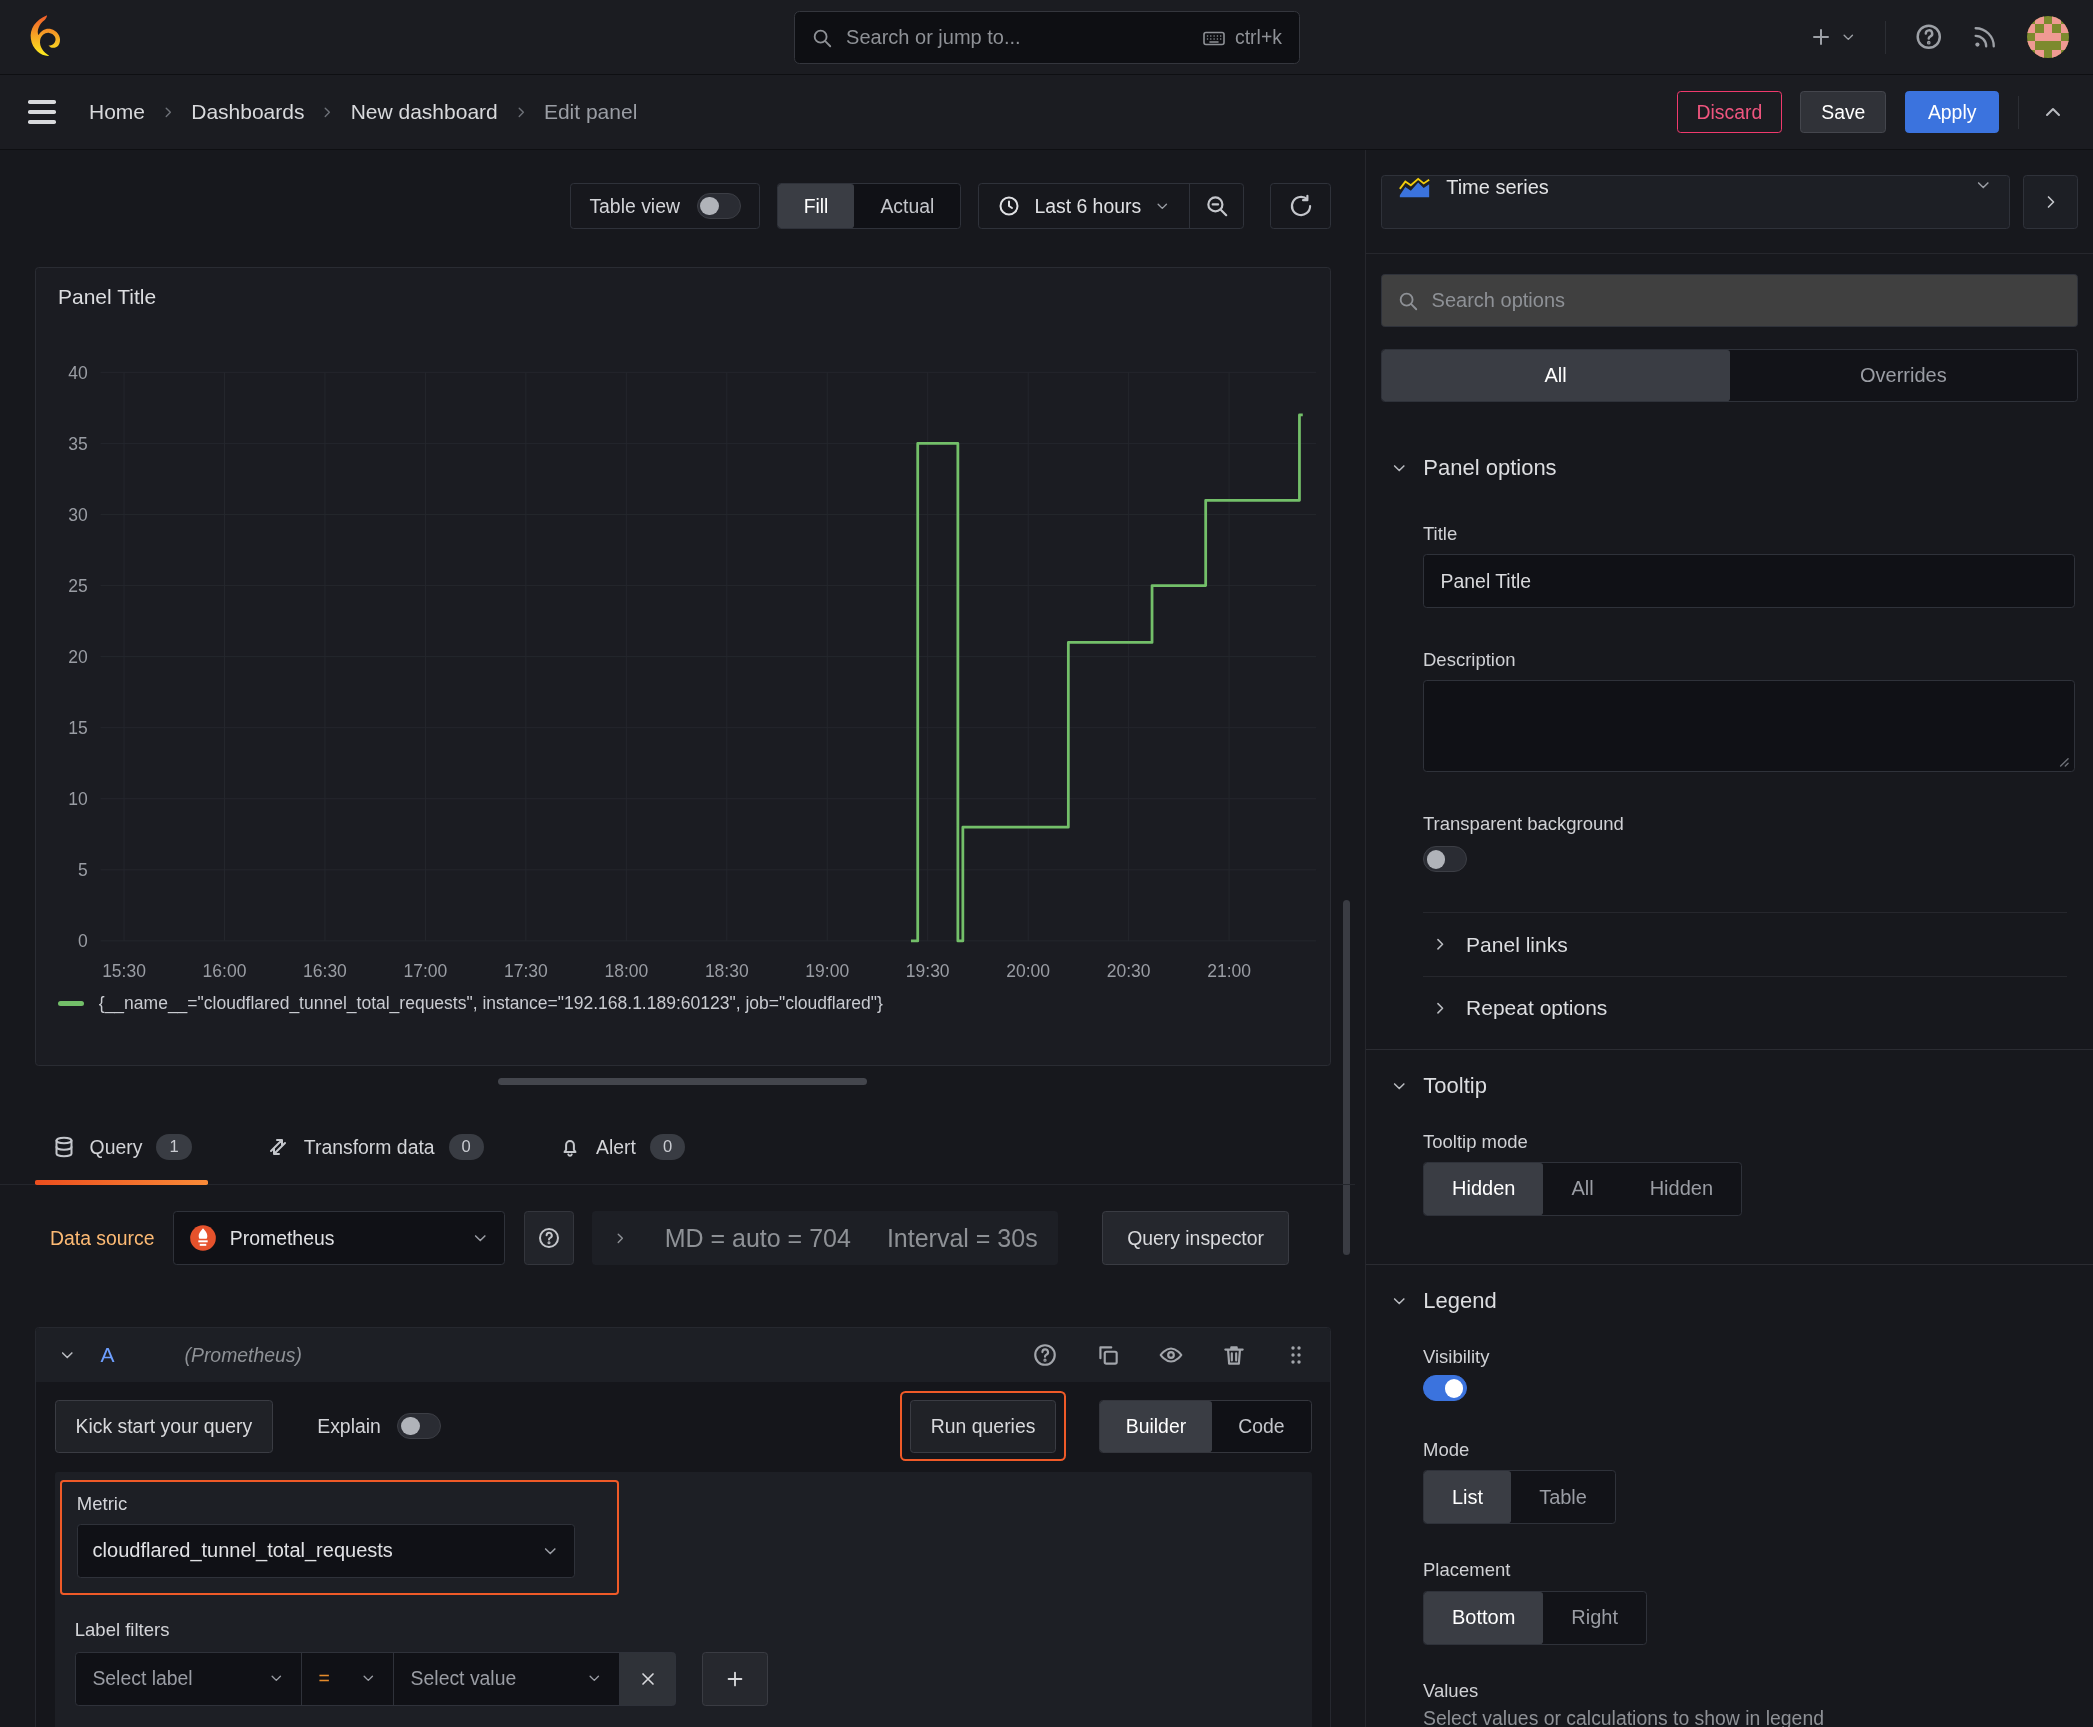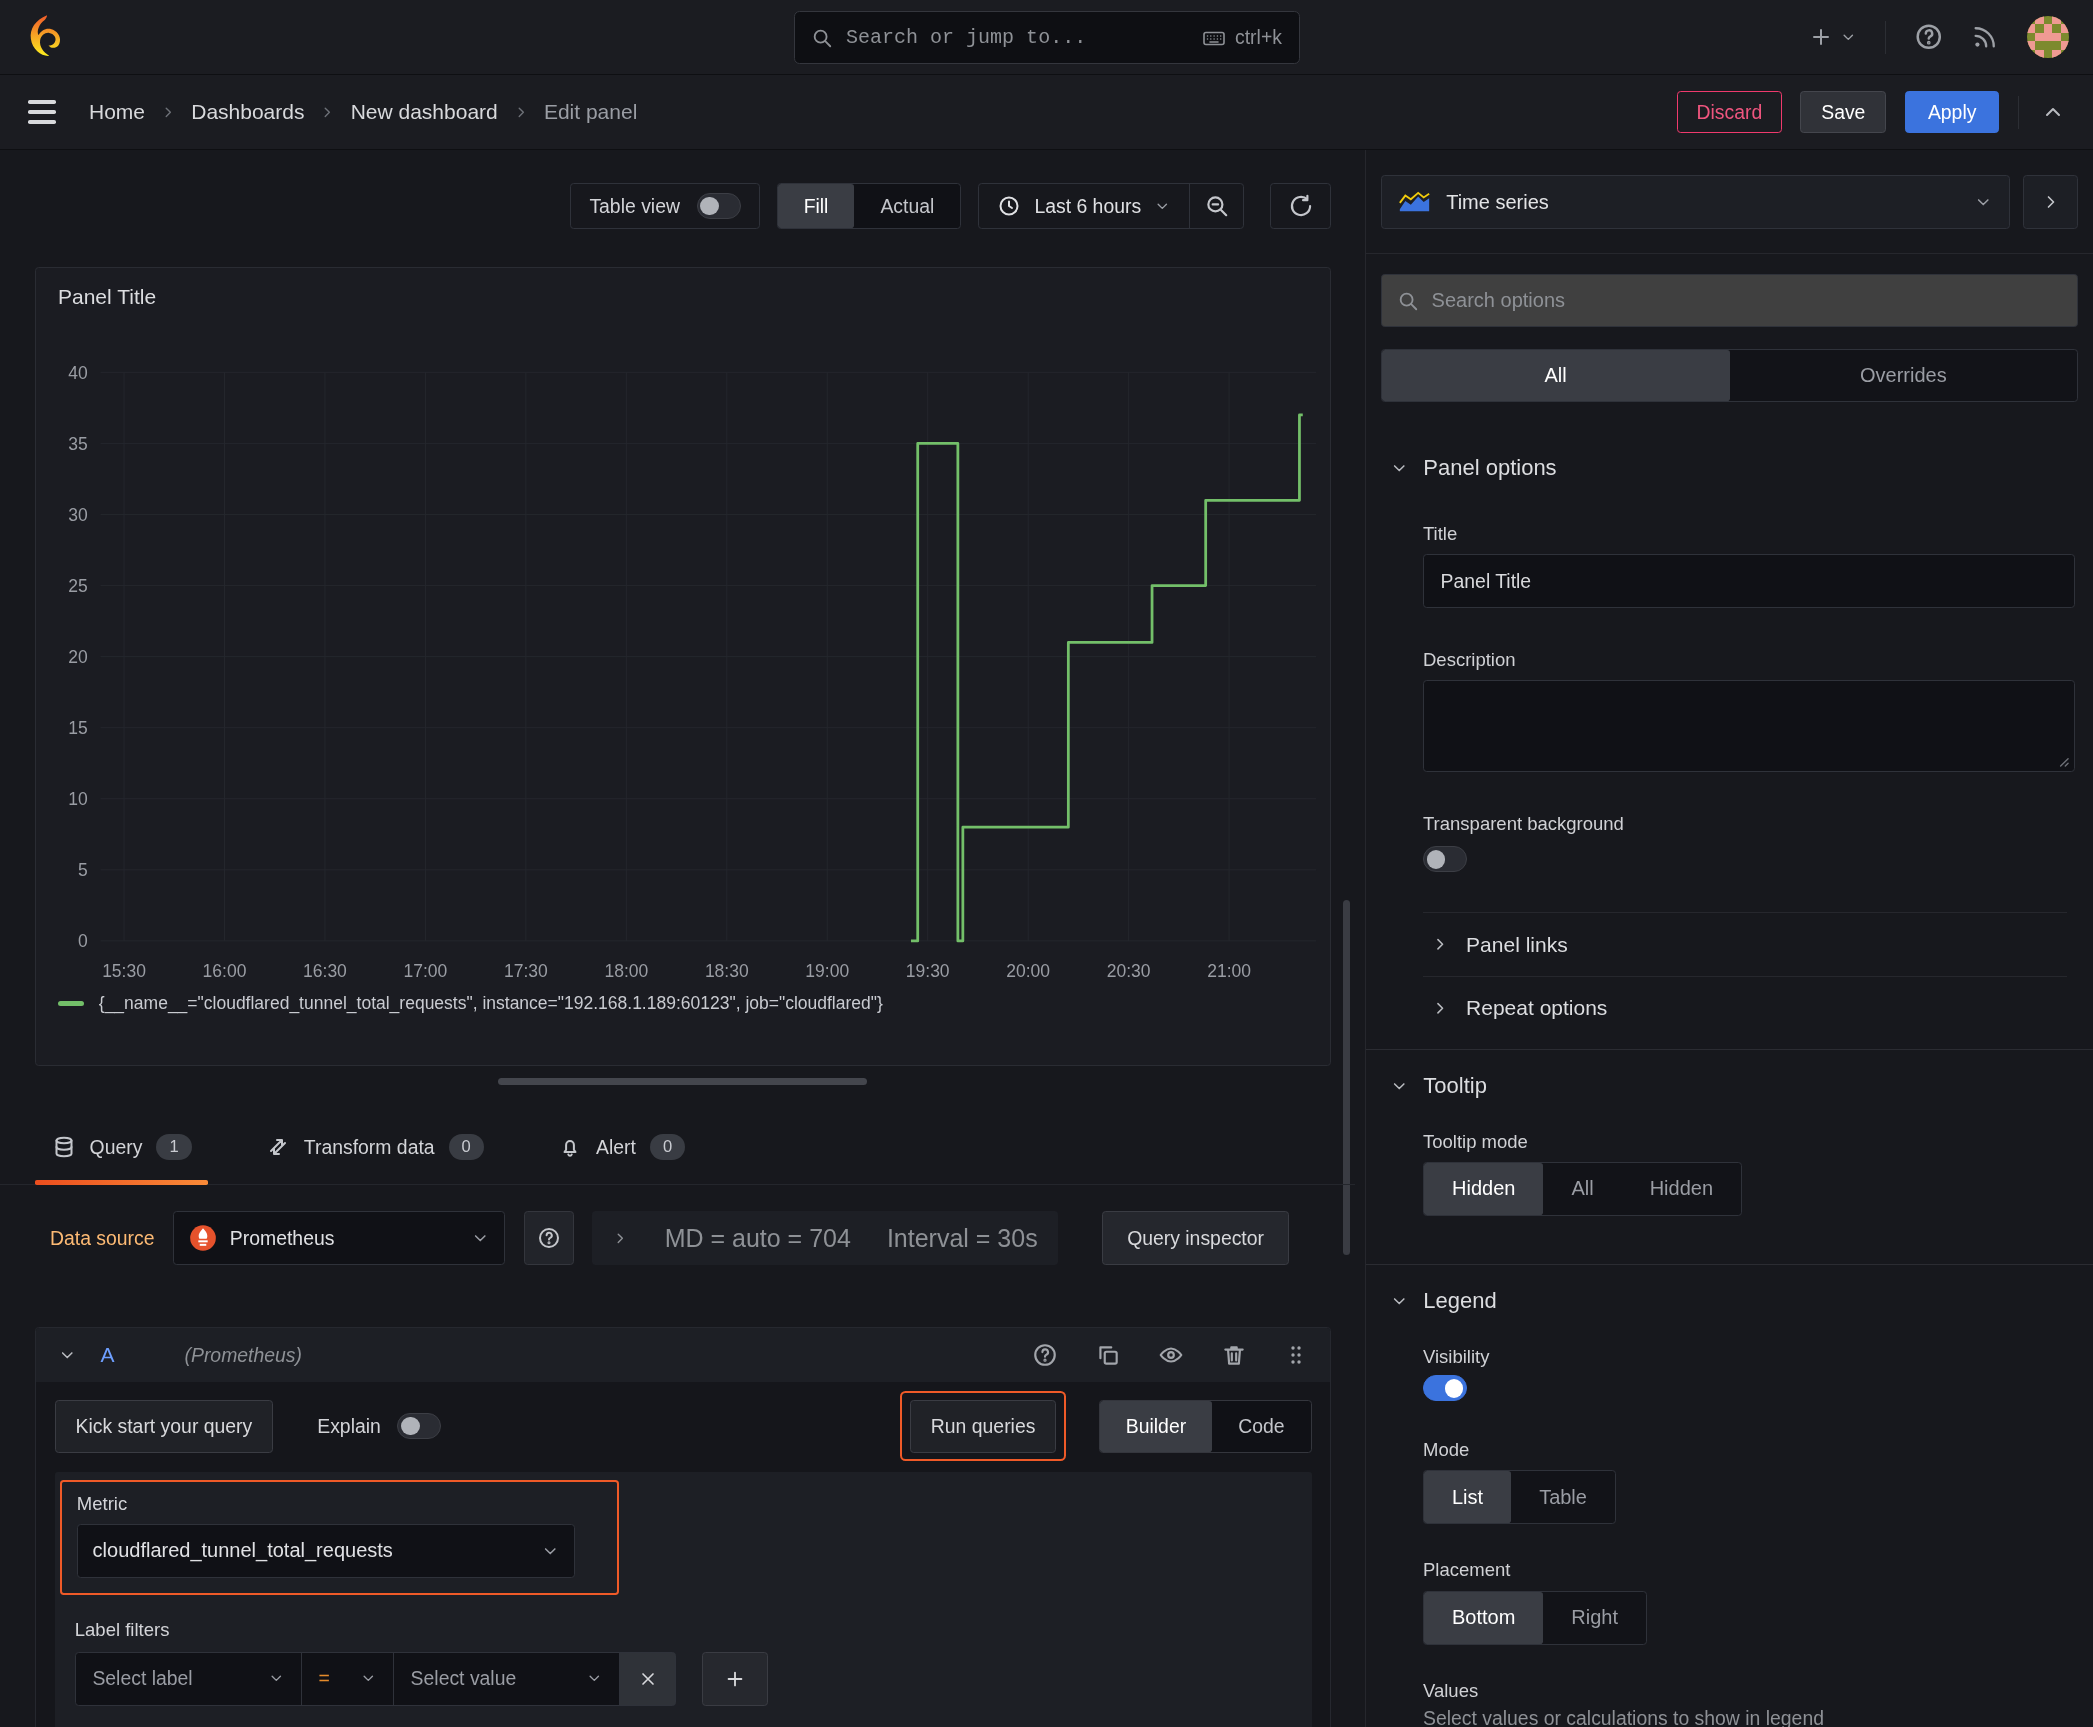--- a/index.html
+++ b/index.html
@@ -5,21 +5,21 @@
 *{margin:0;padding:0;box-sizing:border-box}
 html,body{width:2093px;height:1728px;background:#17181d;overflow:hidden;
   font-family:"Liberation Sans",sans-serif;color:#d8d9dc;-webkit-font-smoothing:antialiased}
 svg.ic{stroke:currentColor;fill:none;stroke-width:2;stroke-linecap:round;stroke-linejoin:round;display:block}
 .center{display:flex;align-items:center;justify-content:center}
 
 .topbar{position:absolute;left:0;top:0;width:2093px;height:75px;background:#1b1c21;
   border-bottom:0.9px solid #0e0f12;display:flex;align-items:center;padding:0 24px}
 .searchbox{position:absolute;left:50%;top:11px;transform:translateX(-50%);width:506px;height:53px;
   background:#0e0f13;border:0.9px solid #34363d;border-radius:5.5px;display:flex;align-items:center;padding:0 16.6px;gap:13px;color:#8e9196}
-.searchbox input{flex:1;background:transparent;border:none;outline:none;color:#a16207;font-size:20px;font-family:Liberation Mono, monospace}
+.searchbox input{flex:1;background:transparent;border:none;outline:none;color:#a16207;font-size:20px;font-family:Liberation Sans, sans-serif}
 .searchbox input::placeholder{color:#8e9196}
 .shortcut{display:flex;align-items:center;gap:9.2px;color:#8e9196;font-size:19.4px;white-space:nowrap}
 .top-right{margin-left:auto;display:flex;align-items:center;gap:28px;color:#9da0a6}
 .vdiv{width:0.9px;height:33px;background:#2c2e34}
 .avatar{width:42px;height:42px;border-radius:50%;overflow:hidden}
 
 .navbar{position:absolute;left:0;top:75px;width:2093px;height:75px;background:#1b1c21;
   border-bottom:0.9px solid #0e0f12;display:flex;align-items:center;padding:0 28px}
 .burger{display:flex;flex-direction:column;gap:6.5px;cursor:pointer}
 .burger span{width:28px;height:3.7px;border-radius:1.8px;background:#d8d9dc;display:block}
@@ -96,21 +96,21 @@
 .lf-first{border-radius:3.7px 0 0 3.7px;margin-left:0;width:227px}
 .lf-op{width:93px}
 .lf-op .op{color:#e58b2b}
 .lf-val{width:227px}
 .lf-x{width:57px;height:54px;background:#2f3238;border:0.9px solid #2f323a;margin-left:-0.9px;border-radius:0 3.7px 3.7px 0;color:#d8d9dc;cursor:pointer}
 .lf-plus{margin-left:26px;width:66px;height:54px;background:#26282e;border:0.9px solid #3a3c43;border-radius:3.7px;color:#d8d9dc;cursor:pointer}
 .chev{color:#9a9da4;flex:none}
 
 .sidebar{position:absolute;left:1365px;top:150px;width:728px;height:1578px;background:#17181d;border-left:0.9px solid #26272d;overflow:hidden}
 .viz-row{display:flex;gap:13px;padding:25px 14.8px 24px;border-bottom:0.9px solid #26272d}
-.viz-select{flex:1;height:54px;background:#1d1f25;border:0.9px solid #2f323a;border-radius:3.7px;display:flex;align-items:center;gap:14.8px;padding:0 16.6px;font-size:20px;color:#e3e4e6;cursor:pointer}
+.viz-select{flex:1;height:54px;background:#1d1f25;border:0.9px solid #2f323a;border-radius:3.7px;display:flex;align-items:flex-start;gap:14.8px;padding:0 16.6px;font-size:20px;color:#e3e4e6;cursor:pointer}
 .viz-next{width:55px;height:54px;background:#1d1f25;border:0.9px solid #2f323a;border-radius:3.7px;color:#c4c6cb;cursor:pointer}
 .opt-search{margin:20px 14.8px 0;height:53px;border:0.9px solid #2f323a;border-radius:3.7px;display:flex;align-items:center;gap:13px;padding:0 14.8px;color:#8e9196;background:#404040}
 .opt-search input{flex:1;background:transparent;border:none;outline:none;color:#c9cbd1;font-size:20px;font-family:inherit}
 .opt-search input::placeholder{color:#8e9196}
 .ao-tabs{margin:22px 14.8px 0;height:53px;border:0.9px solid #2f323a;border-radius:3.7px;display:grid;grid-template-columns:1fr 1fr;background:#121318;overflow:hidden}
 .ao-tab{display:flex;align-items:center;justify-content:center;font-size:20px;color:#9a9da4;cursor:pointer}
 .ao-tab.sel{background:#3a3d44;color:#fff;border-radius:2.8px}
 .section-head{display:flex;align-items:center;gap:14.8px;padding-left:24px;font-size:22px;color:#dcdde0;line-height:28px}
 .sb-label{margin:41px 0 0 57px;font-size:18.5px;color:#d0d1d5;line-height:22px}
 .sb-input{margin:9.2px 18.5px 0 57px;height:54px;background:#101116;border:0.9px solid #2f323a;border-radius:3.7px;display:flex;align-items:center;padding:0 16.6px}

